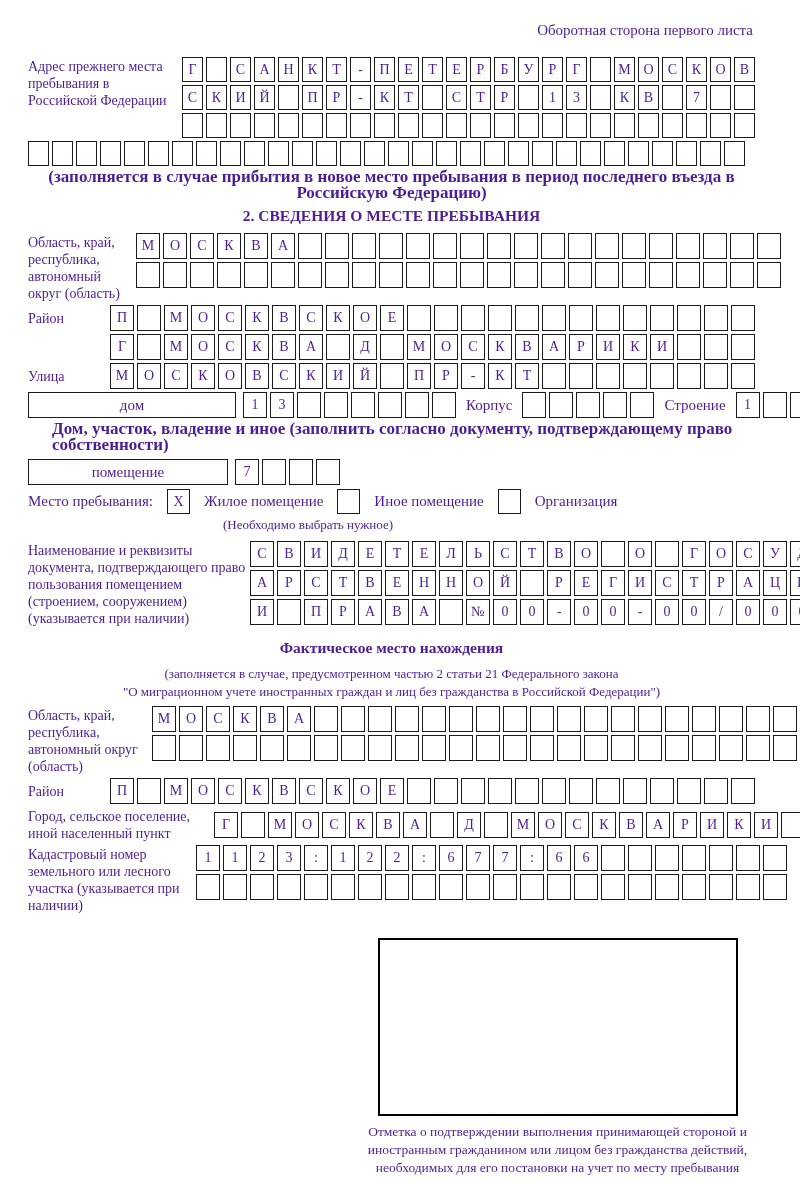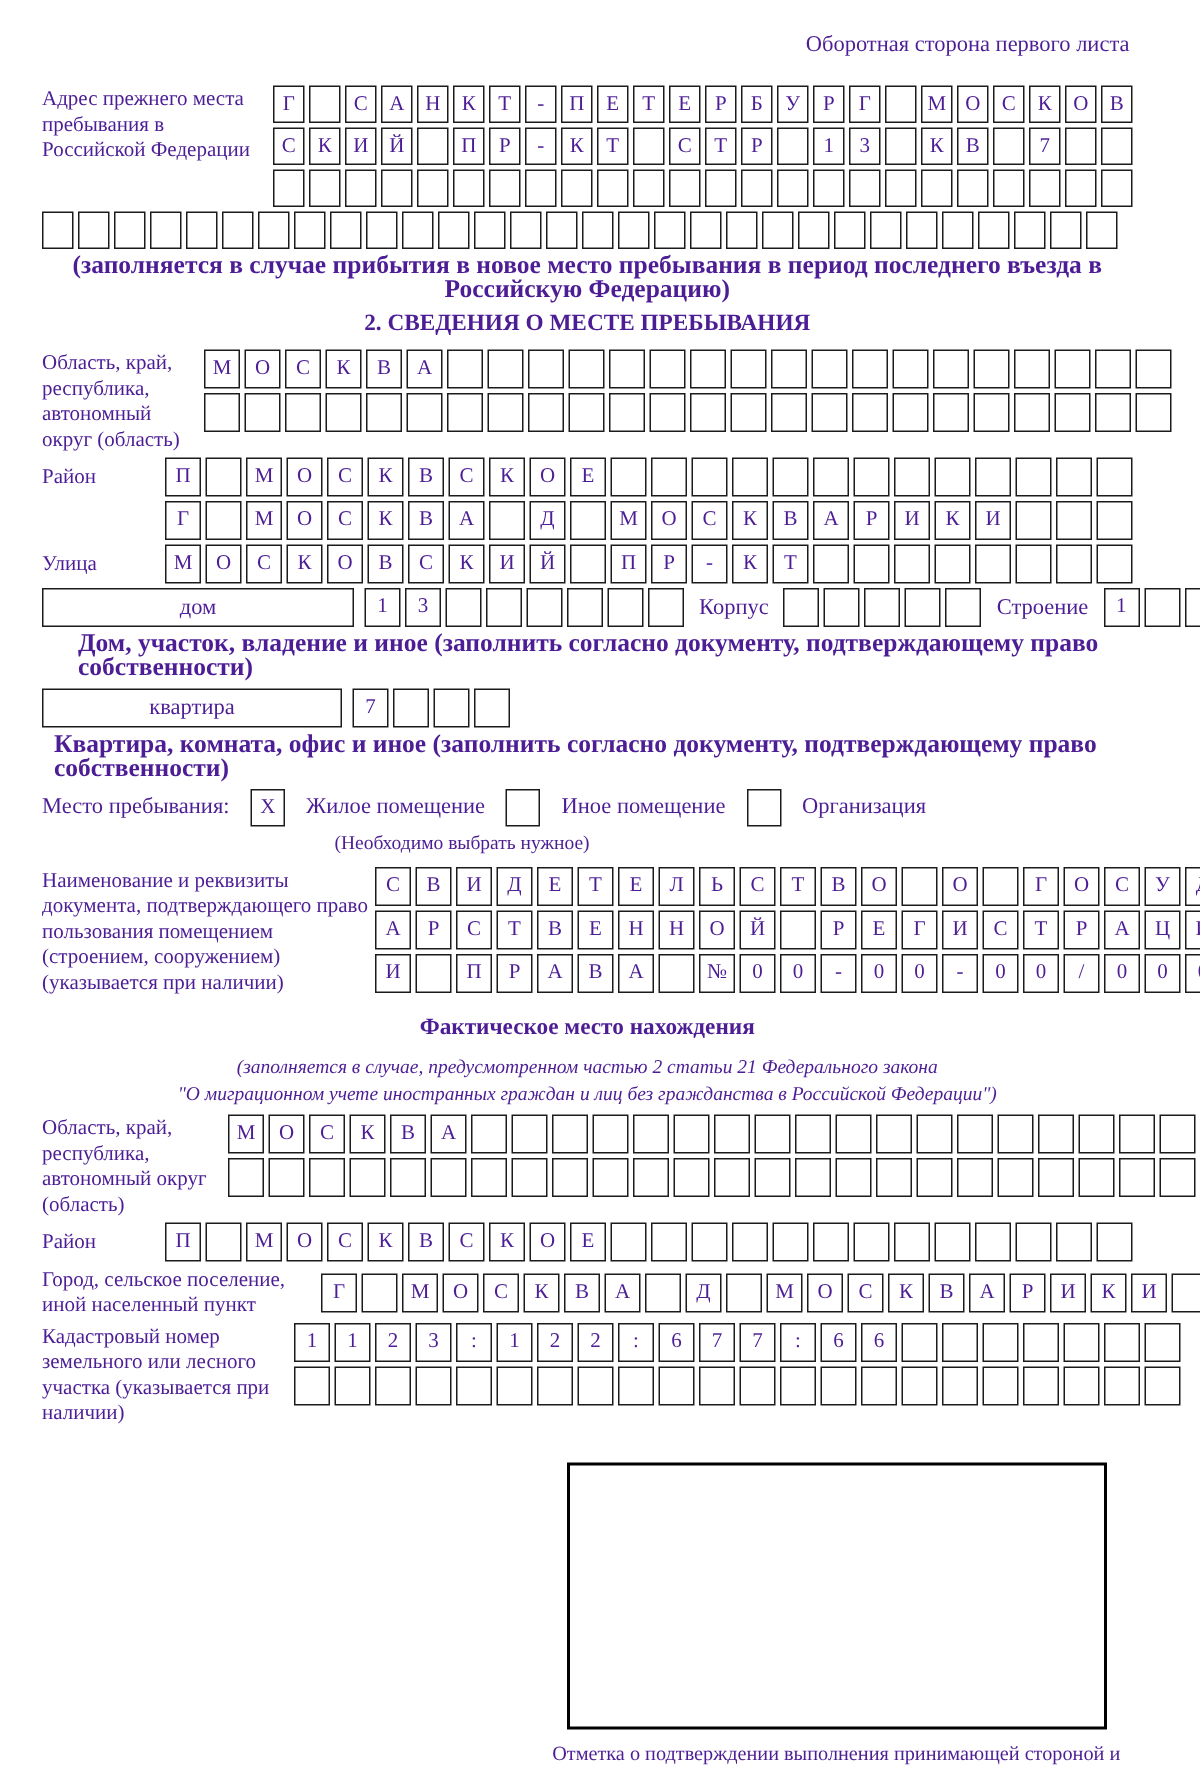--- a/index.html
+++ b/index.html
@@ -23,21 +23,21 @@
   .note{font-size:17px;line-height:16px;margin:2px 0 6px;font-weight:bold;}
   .note.center{text-align:center;}
   .sec-title{font-weight:bold;text-align:center;font-size:15.5px;margin:6px 0 8px;}
   .inline-row{display:flex;align-items:center;gap:7px;font-size:15px;margin-bottom:3px;}
   .label-box{border:1.6px solid #1b1b1b;height:26px;box-sizing:border-box;display:flex;
              align-items:center;justify-content:center;font-size:15px;flex:none;}
   .dom-box{width:208px;} .kv-box{width:200px;}
   .word-lbl{flex:none;padding:0 3px;}
   .cb{width:23px;height:25px;}
   .stay-note{font-size:13px;margin:2px 0 8px 150px;width:260px;text-align:center;}
-  .fact-note{font-size:13px;line-height:18px;text-align:center;margin-bottom:5px;font-style:italic;}
+  .fact-note{font-size:13px;line-height:18px;text-align:center;margin-bottom:5px;}
   .stamp-wrap{width:395px;margin-left:auto;margin-top:24px;}
   .stamp-box{width:360px;height:178px;border:2px solid #000;margin:0 auto;box-sizing:border-box;}
   .stamp-note{font-size:13.5px;line-height:18px;text-align:center;margin-top:7px;}
 </style>
 </head>
 <body>
 
 <div class="page">
 
   <div class="hdr-note">Оборотная сторона первого листа</div>
@@ -332,29 +332,28 @@
     <div class="grid left">
         <div class="cell">1</div>
         <div class="cell"></div>
         <div class="cell"></div>
         <div class="cell"></div>
       </div>
   </div>
   <div class="note" style="margin-left:24px;">Дом, участок, владение и иное (заполнить согласно документу, подтверждающему право собственности)</div>
 
   <div class="inline-row">
-    <div class="label-box kv-box">квартира</div>
+    <div class="label-box kv-box">помещение</div>
     <div class="grid left">
         <div class="cell">7</div>
         <div class="cell"></div>
         <div class="cell"></div>
         <div class="cell"></div>
       </div>
   </div>
-  <div class="note" style="margin-left:8px;">Квартира, комната, офис и иное (заполнить согласно документу, подтверждающему право собственности)</div>
 
   <div class="inline-row" style="gap:14px;margin-top:4px;">
     <span>Место пребывания:</span>
     <div class="cell cb">X</div>
     <span>Жилое помещение</span>
     <div class="cell cb"></div>
     <span>Иное помещение</span>
     <div class="cell cb"></div>
     <span>Организация</span>
   </div>

